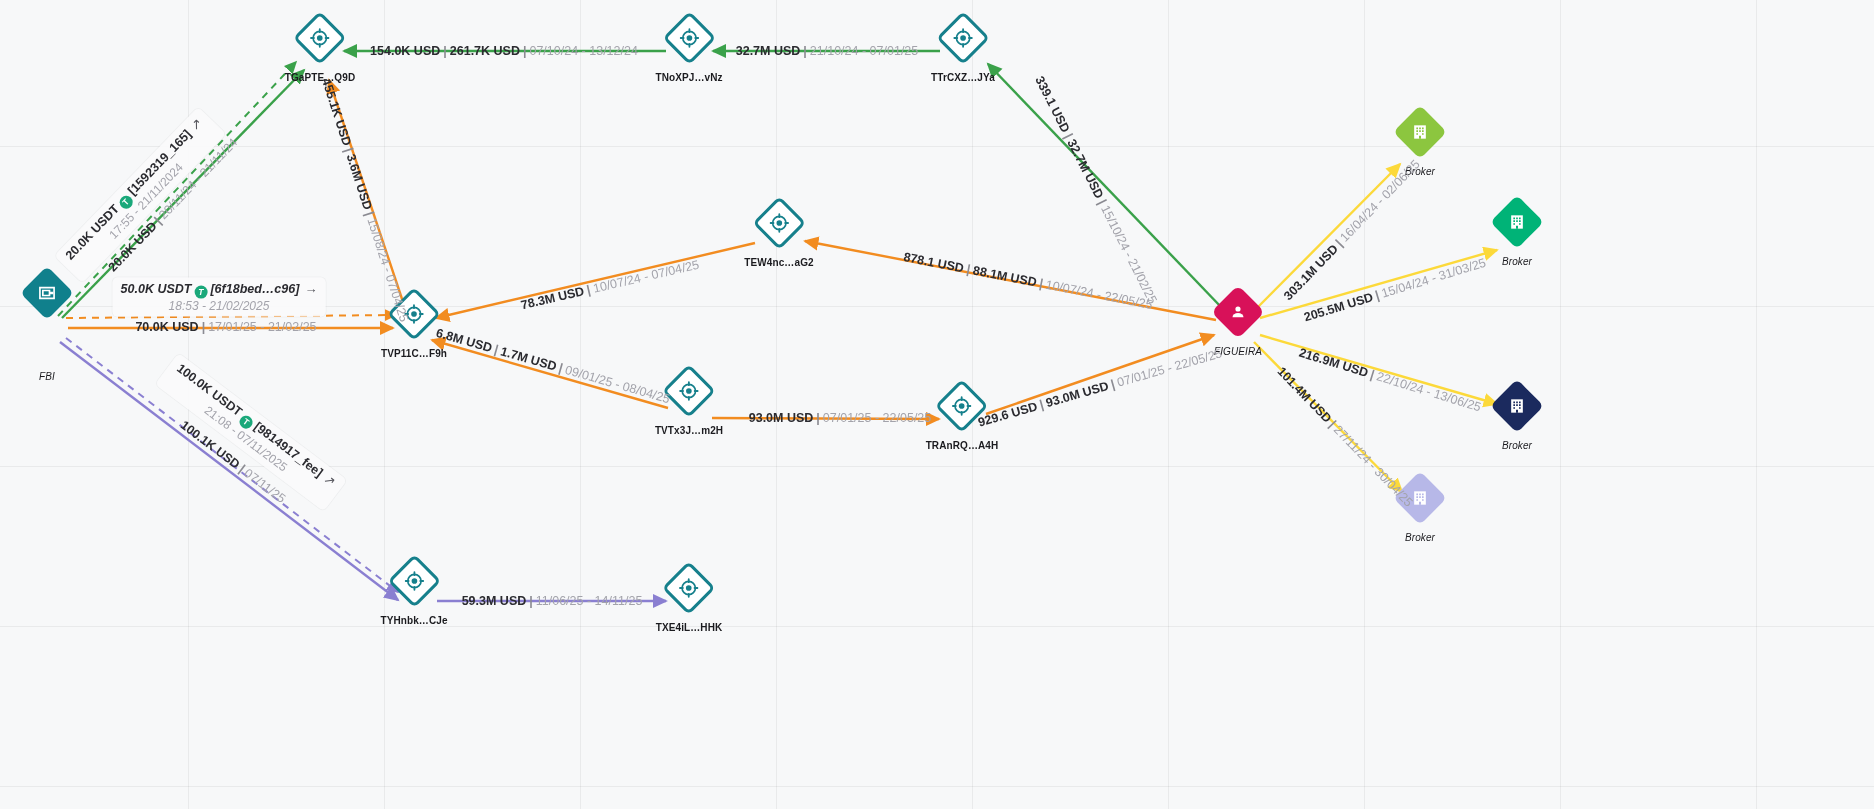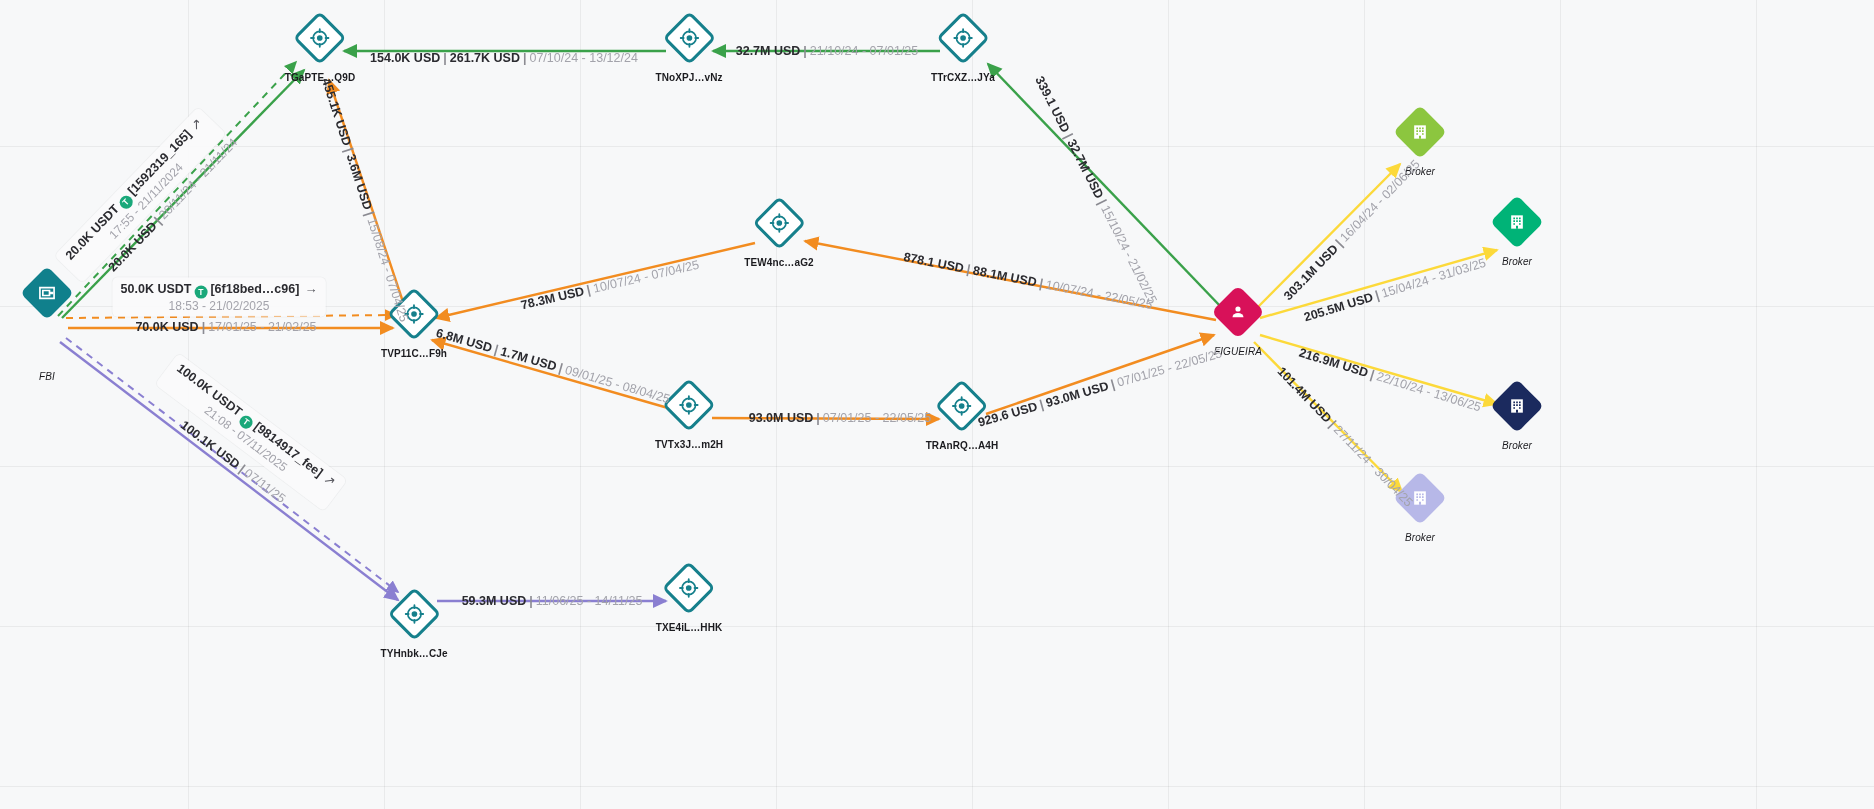--- a/index.html
+++ b/index.html
@@ -270,21 +270,21 @@
           <span class="glyph">
             <svg width="20" height="20" viewBox="0 0 24 24">
               <path d="M12 12m-8 0a8 8 0 1 0 16 0a8 8 0 1 0 -16 0" fill="none" stroke="#16808c" stroke-width="2" stroke-linecap="round"></path>
               <path d="M12 12m-3.4 0a3.4 3.4 0 1 0 6.8 0a3.4 3.4 0 1 0 -6.8 0" fill="#16808c"></path>
               <path d="M12 1.5 L12 5 M12 19 L12 22.5 M1.5 12 L5 12 M19 12 L22.5 12" fill="none" stroke="#16808c" stroke-width="2.2" stroke-linecap="round"></path>
             </svg>
           </span>
         </div>
         <div class="node-label">TVP11C…F9h</div>
       </div>
-      <div class="node" style="left: 689px; top: 418px; text-align: center;">
+      <div class="node" style="left: 689px; top: 404px; text-align: center;">
         <div class="diamond wallet">
           <span class="glyph">
             <svg width="20" height="20" viewBox="0 0 24 24">
               <path d="M12 12m-8 0a8 8 0 1 0 16 0a8 8 0 1 0 -16 0" fill="none" stroke="#16808c" stroke-width="2" stroke-linecap="round"></path>
               <path d="M12 12m-3.4 0a3.4 3.4 0 1 0 6.8 0a3.4 3.4 0 1 0 -6.8 0" fill="#16808c"></path>
               <path d="M12 1.5 L12 5 M12 19 L12 22.5 M1.5 12 L5 12 M19 12 L22.5 12" fill="none" stroke="#16808c" stroke-width="2.2" stroke-linecap="round"></path>
             </svg>
           </span>
         </div>
         <div class="node-label">TVTx3J…m2H</div>
@@ -294,21 +294,21 @@
           <span class="glyph">
             <svg width="20" height="20" viewBox="0 0 24 24">
               <path d="M12 12m-8 0a8 8 0 1 0 16 0a8 8 0 1 0 -16 0" fill="none" stroke="#16808c" stroke-width="2" stroke-linecap="round"></path>
               <path d="M12 12m-3.4 0a3.4 3.4 0 1 0 6.8 0a3.4 3.4 0 1 0 -6.8 0" fill="#16808c"></path>
               <path d="M12 1.5 L12 5 M12 19 L12 22.5 M1.5 12 L5 12 M19 12 L22.5 12" fill="none" stroke="#16808c" stroke-width="2.2" stroke-linecap="round"></path>
             </svg>
           </span>
         </div>
         <div class="node-label">TRAnRQ…A4H</div>
       </div>
-      <div class="node" style="left: 414px; top: 627px;">
+      <div class="node" style="left: 414px; top: 594px;">
         <div class="diamond wallet">
           <span class="glyph">
             <svg width="20" height="20" viewBox="0 0 24 24">
               <path d="M12 12m-8 0a8 8 0 1 0 16 0a8 8 0 1 0 -16 0" fill="none" stroke="#16808c" stroke-width="2" stroke-linecap="round"></path>
               <path d="M12 12m-3.4 0a3.4 3.4 0 1 0 6.8 0a3.4 3.4 0 1 0 -6.8 0" fill="#16808c"></path>
               <path d="M12 1.5 L12 5 M12 19 L12 22.5 M1.5 12 L5 12 M19 12 L22.5 12" fill="none" stroke="#16808c" stroke-width="2.2" stroke-linecap="round"></path>
             </svg>
           </span>
         </div>
         <div class="node-label">TYHnbk…CJe</div>
@@ -377,25 +377,25 @@
               <path d="M7.6 6.6 h2 v2 h-2 z M11 6.6 h2 v2 h-2 z M14.4 6.6 h2 v2 h-2 z M7.6 10 h2 v2 h-2 z M11 10 h2 v2 h-2 z M14.4 10 h2 v2 h-2 z M7.6 13.4 h2 v2 h-2 z M14.4 13.4 h2 v2 h-2 z M10.8 16.4 h2.4 v3.6 h-2.4 z" fill="#b7b8e8"></path>
             </svg>
           </span>
         </div>
         <div class="node-label italic">Broker</div>
       </div>
     </div>
   <div id="labels-group">
       <div class="edge-label boxed" style="left: 140px; top: 195px; transform: translate(-50%, -50%) rotate(-46deg);"><span class="amt">20.0K USDT</span><span class="tok">T</span><span class="amt">[1592319_165]</span><span class="arrowglyph">↗</span><span class="line2">17:55 - 21/11/2024</span></div>
       <div class="edge-label" style="left: 173px; top: 205px; transform: translate(-50%, -50%) rotate(-46deg);"><span class="amt">20.0K USD</span><span class="sep">|</span><span class="date">20/11/24 - 21/11/24</span></div>
-      <div class="edge-label boxed" style="left: 219px; top: 297px; transform: translate(-50%, -50%) rotate(0deg);"><span class="amt">50.0K USDT</span><span class="tok">T</span><span class="amt">[6f18bed…c96]</span><span class="arrowglyph">→</span><span class="line2">18:53 - 21/02/2025</span></div>
+      <div class="edge-label boxed" style="left: 219px; top: 297px; transform: translate(-50%, -50%) rotate(0deg); font-style: italic;"><span class="amt">50.0K USDT</span><span class="tok">T</span><span class="amt">[6f18bed…c96]</span><span class="arrowglyph">→</span><span class="line2">18:53 - 21/02/2025</span></div>
       <div class="edge-label" style="left: 226px; top: 327px; transform: translate(-50%, -50%) rotate(0deg);"><span class="amt">70.0K USD</span><span class="sep">|</span><span class="date">17/01/25 - 21/02/25</span></div>
       <div class="edge-label boxed" style="left: 251px; top: 432px; transform: translate(-50%, -50%) rotate(37deg);"><span class="amt">100.0K USDT</span><span class="tok">T</span><span class="amt">[9814917_fee]</span><span class="arrowglyph">↗</span><span class="line2">21:08 - 07/11/2025</span></div>
       <div class="edge-label" style="left: 233px; top: 462px; transform: translate(-50%, -50%) rotate(37deg);"><span class="amt">100.1K USD</span><span class="sep">|</span><span class="date">07/11/25</span></div>
-      <div class="edge-label" style="left: 504px; top: 58px; transform: translate(-50%, -50%) rotate(0deg);"><span class="amt">154.0K USD</span><span class="sep">|</span><span class="amt">261.7K USD</span><span class="sep">|</span><span class="date">07/10/24 - 13/12/24</span></div>
+      <div class="edge-label" style="left: 504px; top: 51px; transform: translate(-50%, -50%) rotate(0deg);"><span class="amt">154.0K USD</span><span class="sep">|</span><span class="amt">261.7K USD</span><span class="sep">|</span><span class="date">07/10/24 - 13/12/24</span></div>
       <div class="edge-label" style="left: 827px; top: 51px; transform: translate(-50%, -50%) rotate(0deg);"><span class="amt">32.7M USD</span><span class="sep">|</span><span class="date">21/10/24 - 07/01/25</span></div>
       <div class="edge-label" style="left: 365px; top: 200px; transform: translate(-50%, -50%) rotate(72deg);"><span class="amt">455.1K USD</span><span class="sep">|</span><span class="amt">3.6M USD</span><span class="sep">|</span><span class="date">15/08/24 - 07/04/25</span></div>
       <div class="edge-label" style="left: 610px; top: 285px; transform: translate(-50%, -50%) rotate(-13deg);"><span class="amt">78.3M USD</span><span class="sep">|</span><span class="date">10/07/24 - 07/04/25</span></div>
       <div class="edge-label" style="left: 553px; top: 366px; transform: translate(-50%, -50%) rotate(16deg);"><span class="amt">6.8M USD</span><span class="sep">|</span><span class="amt">1.7M USD</span><span class="sep">|</span><span class="date">09/01/25 - 08/04/25</span></div>
       <div class="edge-label" style="left: 1028px; top: 281px; transform: translate(-50%, -50%) rotate(11deg);"><span class="amt">878.1 USD</span><span class="sep">|</span><span class="amt">88.1M USD</span><span class="sep">|</span><span class="date">10/07/24 - 22/05/25</span></div>
       <div class="edge-label" style="left: 840px; top: 418px; transform: translate(-50%, -50%) rotate(0deg);"><span class="amt">93.0M USD</span><span class="sep">|</span><span class="date">07/01/25 - 22/05/25</span></div>
       <div class="edge-label" style="left: 1100px; top: 388px; transform: translate(-50%, -50%) rotate(-16deg);"><span class="amt">929.6 USD</span><span class="sep">|</span><span class="amt">93.0M USD</span><span class="sep">|</span><span class="date">07/01/25 - 22/05/25</span></div>
       <div class="edge-label" style="left: 1096px; top: 190px; transform: translate(-50%, -50%) rotate(63deg);"><span class="amt">339.1 USD</span><span class="sep">|</span><span class="amt">32.7M USD</span><span class="sep">|</span><span class="date">15/10/24 - 21/02/25</span></div>
       <div class="edge-label" style="left: 552px; top: 601px; transform: translate(-50%, -50%) rotate(0deg);"><span class="amt">59.3M USD</span><span class="sep">|</span><span class="date">11/06/25 - 14/11/25</span></div>
       <div class="edge-label" style="left: 1352px; top: 230px; transform: translate(-50%, -50%) rotate(-46deg);"><span class="amt">303.1M USD</span><span class="sep">|</span><span class="date">16/04/24 - 02/06/25</span></div>

